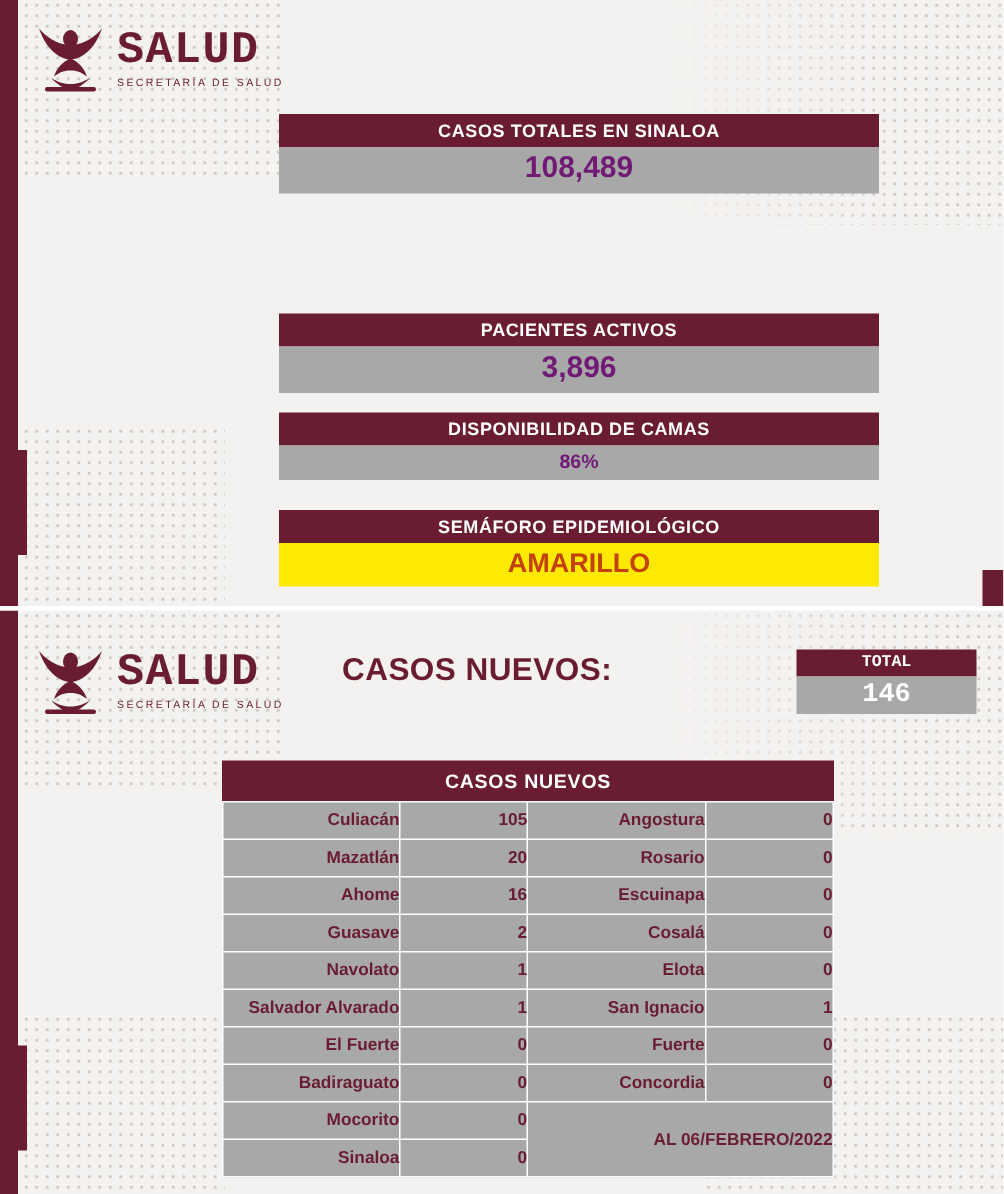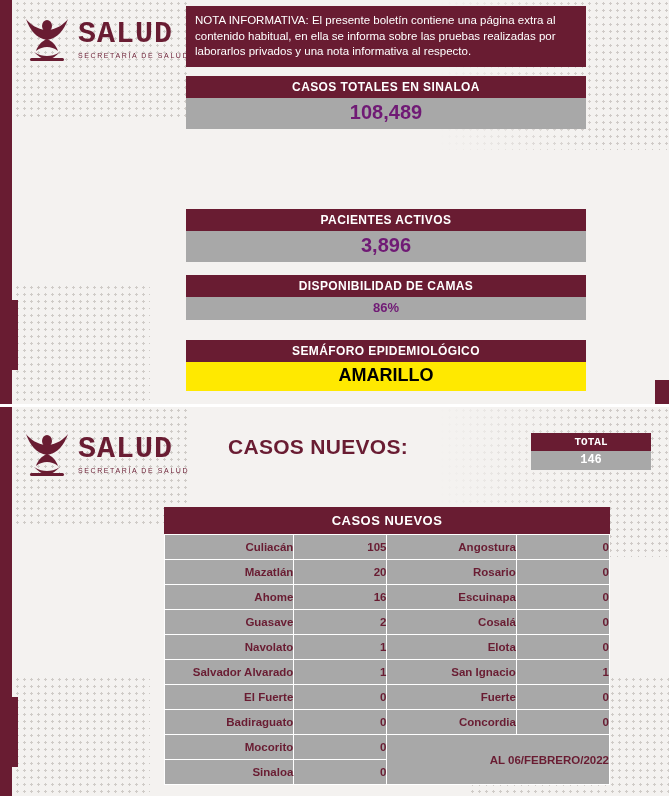--- a/index.html
+++ b/index.html
@@ -113,21 +113,21 @@
     background: #a8a8a8;
     color: #701a75;
     font-size: 20px;
     font-weight: bold;
     text-align: center;
     padding: 3px 0 5px;
   }
   .metric.small .m-val { font-size: 13px; }
   .metric.semaforo .m-val {
     background: #ffe900;
-    color: #000000;
+    color: #c2410c;
     font-size: 18px;
   }
 
   
   .casos-title {
     position: absolute;
     left: 228px; top: 432px;
     font-size: 21px;
     font-weight: bold;
     color: #691c32;
@@ -142,30 +142,30 @@
     background: #691c32;
     color: #fff;
     font-size: 11px;
     font-weight: bold;
     text-align: center;
     padding: 3px 0;
   }
   .total-box .t-val {
     background: #a8a8a8;
     color: #ffffff;
-    font-size: 12px;
+    font-size: 18px;
     font-weight: bold;
     text-align: center;
     padding: 2px 0 3px;
   }
 
   .table-wrap {
     position: absolute;
-    left: 164px; top: 504px;
-    width: 446px;
+    left: 148px; top: 504px;
+    width: 408px;
     border-radius: 10px;
   }
   .table-head {
     background: #691c32;
     color: #fff;
     font-size: 13px;
     font-weight: bold;
     text-align: center;
     letter-spacing: .5px;
     padding: 6px 0;
@@ -216,21 +216,20 @@
           <rect x="6" y="44" width="34" height="3" rx="1.5"></rect>
         </g>
       </svg>
     </div>
     <div class="logo-text">
       <div class="salud">SALUD</div>
       <div class="sub">SECRETARÍA DE SALUD</div>
     </div>
   </div>
 
-  <div class="note-box">NOTA INFORMATIVA: El presente boletín contiene una página extra al contenido habitual, en ella se informa sobre las pruebas realizadas por laborarlos privados y una nota informativa al respecto.</div>
 
   <div class="metric" style="top:76px;">
     <div class="m-head">CASOS TOTALES EN SINALOA</div>
     <div class="m-val">108,489</div>
   </div>
 
 
   <div class="metric" style="top:209px;">
     <div class="m-head">PACIENTES ACTIVOS</div>
     <div class="m-val">3,896</div>

